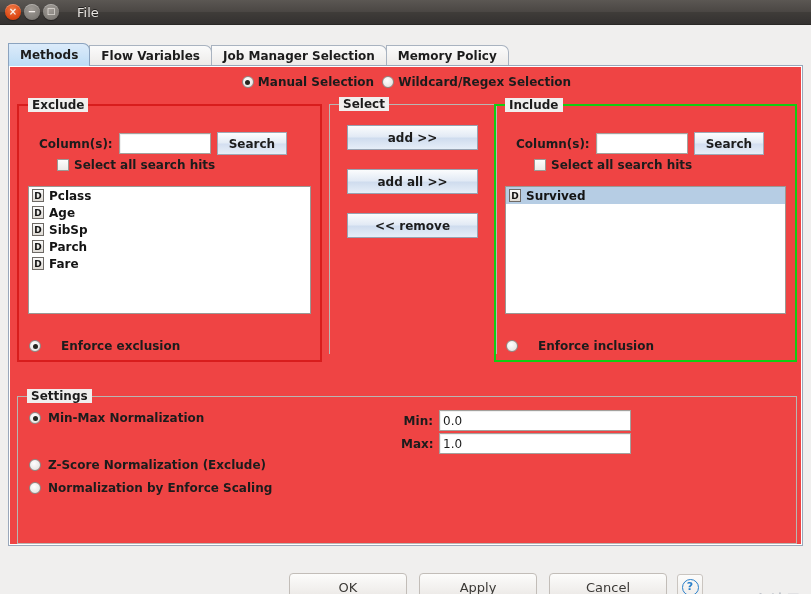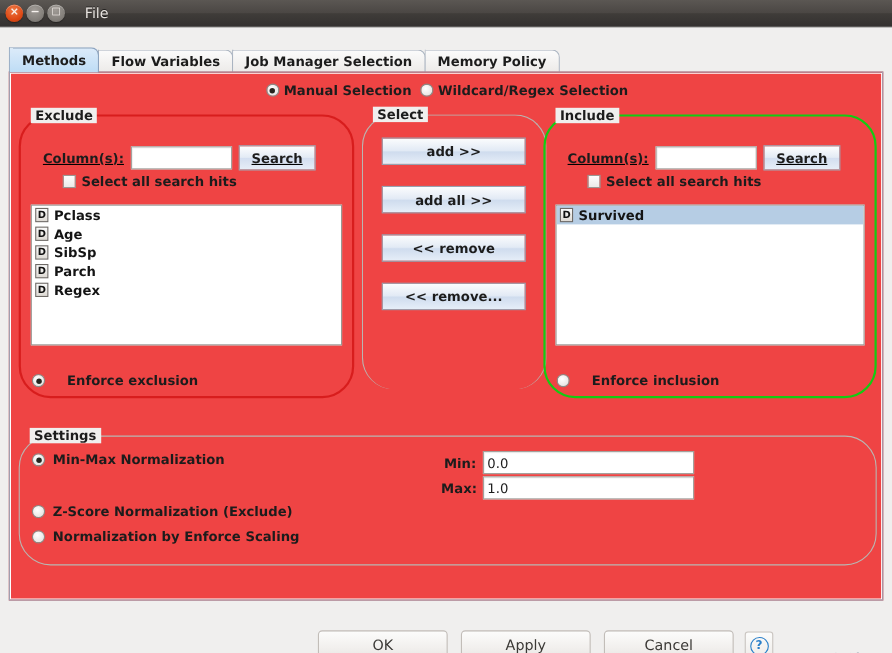--- a/index.html
+++ b/index.html
@@ -88,36 +88,36 @@
     content: ""; position: absolute; left: 2.5px; top: 2.5px;
     width: 5px; height: 5px; border-radius: 50%; background: #26251f;
   }
   .cbox {
     width: 12px; height: 12px; flex: none;
     background: linear-gradient(to bottom, #fdfdfd, #eceae8);
     border: 1px solid #9b9894; display: inline-block;
   }
 
   
-  .group { position: absolute; border-radius: 29px; }
+  .group { position: absolute; }
   .group > .gtitle {
     position: absolute; left: 9px; top: -8px;
     background: #f0efee; padding: 0 4px;
     font-size: 12px; font-weight: bold; color: #1c1c1c;
     z-index: 2; white-space: nowrap;
   }
 
   .grp-exclude { left: 8px; top: 38px; width: 305px; height: 258px; border: 2px solid #d81d1d; }
   .grp-select  { left: 320px; top: 38px; width: 168px; height: 250px; border: 1px solid #b9b6b2; border-width: 1px 1px 0 1px; }
   .grp-include { left: 485px; top: 38px; width: 303px; height: 258px; border: 2px solid #12cc12; }
-  .grp-settings{ left: 8px; top: 330px; width: 780px; height: 118px; border: 1px solid #b9b6b2; }
+  .grp-settings{ left: 8px; top: 330px; width: 780px; height: 148px; border: 1px solid #b9b6b2; }
 
   .search-row {
     position: absolute; left: 20px; top: 26px;
-    display: flex; align-items: center; gap: 6px; text-decoration: underline;
+    display: flex; align-items: center; gap: 6px;
   }
   .search-row .lbl { font-size: 12px; font-weight: bold; color: #1c1c1c; }
   .txtfield {
     height: 21px; background: #ffffff;
     border: 1px solid #a4a19d;
     box-shadow: inset 1px 1px 0 rgba(0,0,0,.06);
     font-size: 12px; color: #1c1c1c;
     padding: 0 3px; display: flex; align-items: center;
   }
   .sbtn {
@@ -282,37 +282,36 @@
         <div class="litem">
           <span class="dicon">D</span>
           <span>SibSp</span>
         </div>
         <div class="litem">
           <span class="dicon">D</span>
           <span>Parch</span>
         </div>
         <div class="litem">
           <span class="dicon">D</span>
-          <span>Regex</span>
+          <span>Fare</span>
         </div>
       </div>
 
       <div class="enforce">
         <span class="radio on"></span>
         <span>Enforce exclusion</span>
       </div>
     </div>
 
     <div class="group grp-select">
       <div class="gtitle">Select</div>
       <div class="midbtns">
         <div class="mbtn">add &gt;&gt;</div>
         <div class="mbtn">add all &gt;&gt;</div>
         <div class="mbtn">&lt;&lt; remove</div>
-        <div class="mbtn">&lt;&lt; remove...</div>
       </div>
     </div>
 
     <div class="group grp-include">
       <div class="gtitle">Include</div>
 
       <div class="search-row">
         <span class="lbl">Column(s):</span>
         <div class="txtfield" style="width:92px"></div>
         <div class="sbtn">Search</div>

